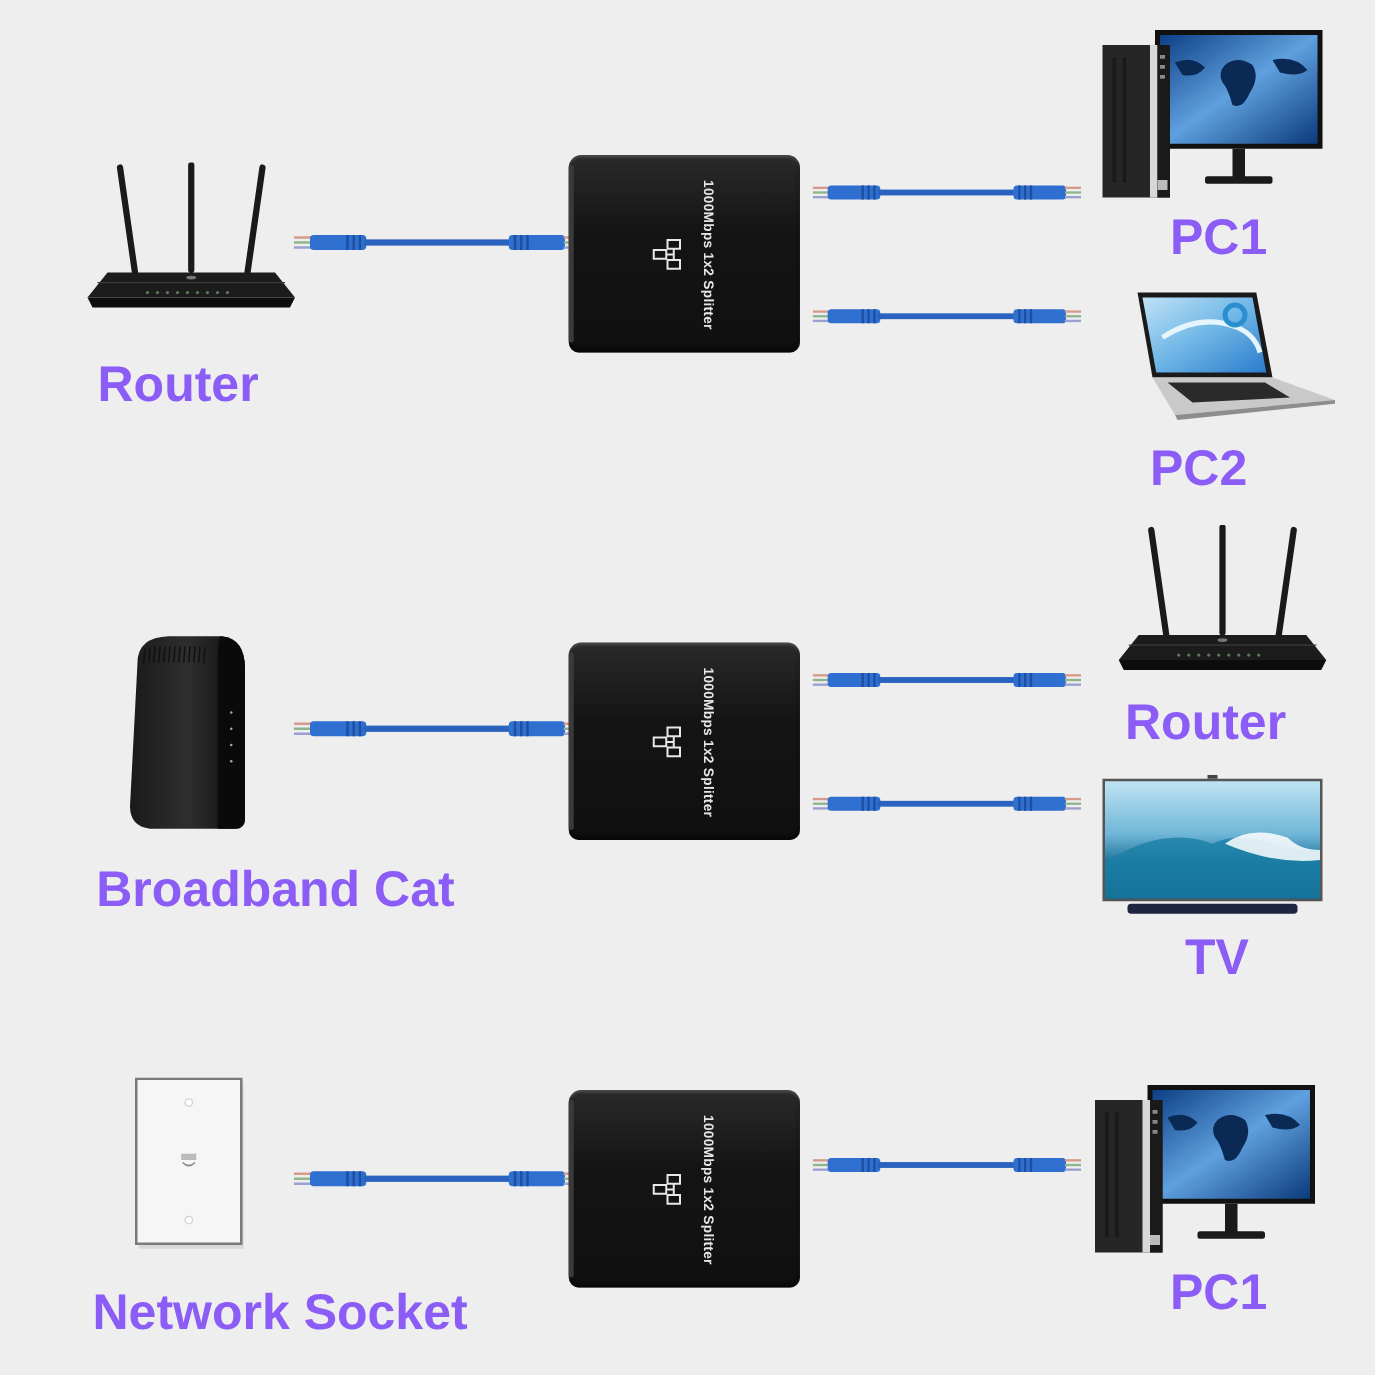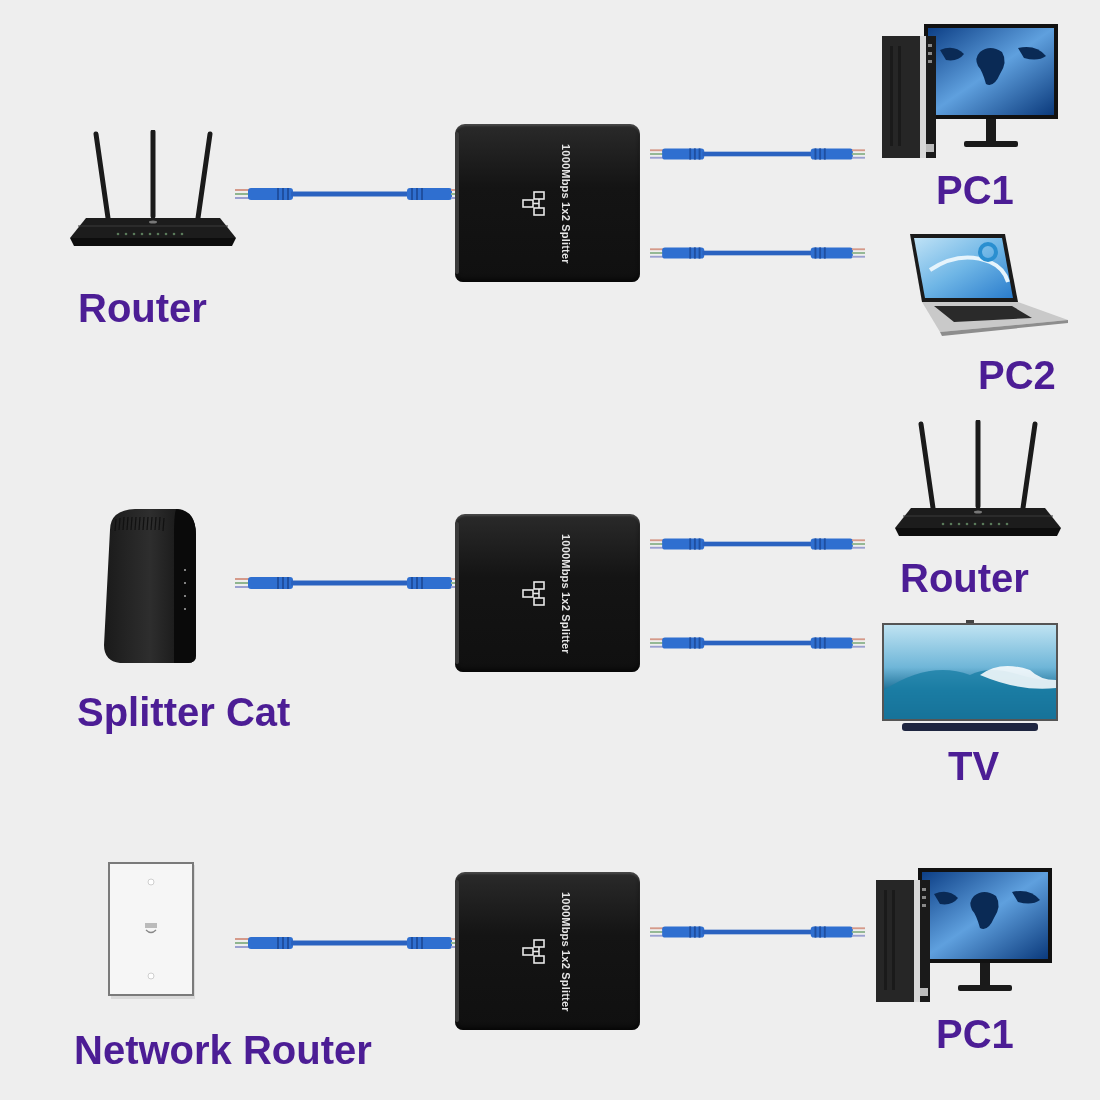--- a/index.html
+++ b/index.html
@@ -2,21 +2,21 @@
 <html><head>
 <meta charset="utf-8">
 <style>
   html, body { margin: 0; padding: 0; }
   body {
     width: 1100px; height: 1100px; background: #eeeeee; position: relative; overflow: hidden;
     font-family: "Liberation Sans", sans-serif;
   }
   .abs { position: absolute; }
   .label {
-    position: absolute; font-weight: bold; color: #4c1d95; font-size: 40px; line-height: 1; white-space: nowrap;
+    position: absolute; font-weight: bold; color: #8b5cf6; font-size: 40px; line-height: 1; white-space: nowrap;
     font-family: "Liberation Sans", sans-serif;
   }
   .splitter {
     position: absolute; width: 185px; height: 158px;
     background: linear-gradient(180deg, #2a2a2a 0%, #141414 40%, #101010 100%);
     border-radius: 10px 10px 8px 8px;
     box-shadow: inset 0 2px 2px rgba(255,255,255,0.15), inset 0 -3px 4px rgba(0,0,0,0.6);
   }
   .splitter .side-l { position: absolute; left: 0; top: 8px; bottom: 8px; width: 4px; background: #3a3a3a; border-radius: 2px; }
   .splitter .text {
@@ -220,28 +220,28 @@
     </svg>
 
   <svg class="abs" style="left:880px;top:22px" width="180" height="140">
       <use href="#pc-sym"></use>
     </svg>
   <div class="label" style="left:936px;top:170px">PC1</div>
 
   <svg class="abs" style="left:900px;top:230px" width="170" height="110">
       <use href="#laptop-sym"></use>
     </svg>
-  <div class="label" style="left:978px;top:355px">PC2</div>
+  <div class="label" style="left:920px;top:355px">PC2</div>
 </div>
 
 <div>
   <svg class="abs" style="left:100px;top:505px" width="100" height="160">
       <use href="#modem-sym"></use>
     </svg>
-  <div class="label" style="left:77px;top:692px">Splitter Cat</div>
+  <div class="label" style="left:77px;top:692px">Broadband Cat</div>
 
   <svg class="cable" style="left:235px;top:575px" width="230" height="16">
       <use href="#cable-sym"></use>
     </svg>
 
   <div class="splitter" style="left:455px;top:514px">
     <div class="side-l"></div>
     <svg class="net-icon" width="26" height="28">
         <use href="#net-sym"></use>
       </svg>
@@ -263,21 +263,21 @@
   <svg class="abs" style="left:880px;top:620px" width="180" height="115">
       <use href="#tv-sym"></use>
     </svg>
   <div class="label" style="left:948px;top:746px">TV</div>
 </div>
 
 <div>
   <svg class="abs" style="left:108px;top:862px" width="90" height="140">
       <use href="#socket-sym"></use>
     </svg>
-  <div class="label" style="left:74px;top:1030px">Network Router</div>
+  <div class="label" style="left:74px;top:1030px">Network Socket</div>
 
   <svg class="cable" style="left:235px;top:935px" width="230" height="16">
       <use href="#cable-sym"></use>
     </svg>
 
   <div class="splitter" style="left:455px;top:872px">
     <div class="side-l"></div>
     <svg class="net-icon" width="26" height="28">
         <use href="#net-sym"></use>
       </svg>

